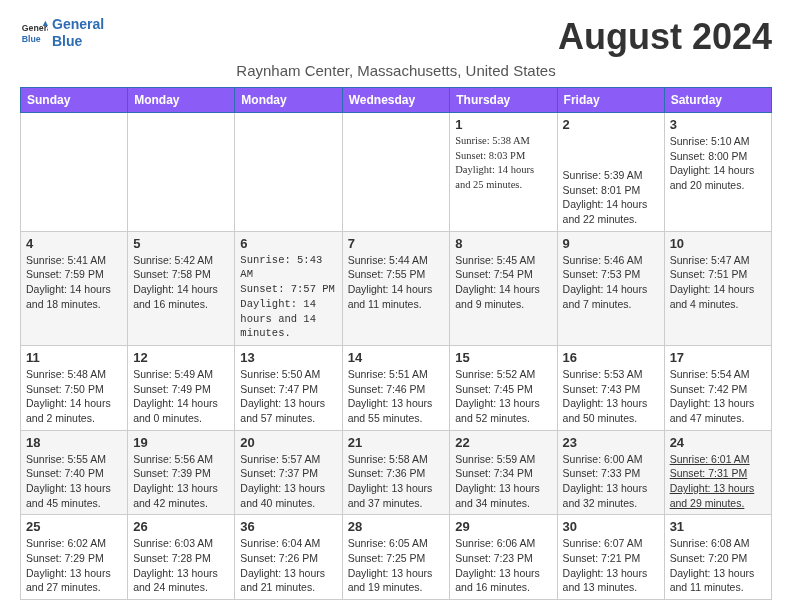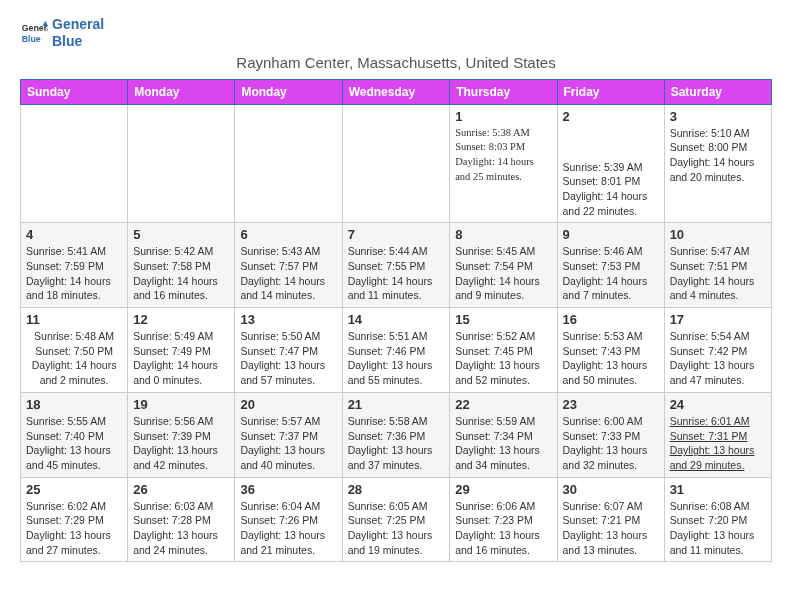--- a/index.html
+++ b/index.html
@@ -47,21 +47,21 @@
       color: #555;
       text-align: center;
       margin-bottom: 8px;
     }
     table {
       width: 100%;
       border-collapse: collapse;
       font-size: 11px;
     }
     thead tr th {
-      background: #d946ef;
+      background: #8b5cf6;
       color: #fff;
       text-align: left;
       padding: 5px 6px;
       font-size: 12px;
       font-weight: bold;
       border: 1px solid #2e6db4;
     }
     tbody tr td {
       border: 1px solid #ccc;
       vertical-align: top;
@@ -97,20 +97,23 @@
     <svg class="logo-icon" viewBox="0 0 32 32">
       <text x="2" y="14" font-size="10" font-weight="bold" fill="#333">General</text>
       <text x="2" y="26" font-size="10" font-weight="bold" fill="#2e6db4">Blue</text>
       <polygon points="26,8 32,8 29,2" fill="#2e6db4"></polygon>
     </svg>
     <div>
       <div class="logo-text"><span>General</span></div>
       <div class="logo-text"><span>Blue</span></div>
     </div>
   </div>
+  <div class="title-block">
+    <div class="main-title">August 2024</div>
+  </div>
 </div>
 <div class="subtitle">Raynham Center, Massachusetts, United States</div>
 
 <table>
   <thead>
     <tr id="header-row">
     <th>Sunday</th>
         <th>Monday</th>
         <th>Monday</th>
         <th>Wednesday</th>
@@ -152,21 +155,21 @@
 Daylight: 14 hours and 18 minutes.</div>
         </td>
         <td>
           <span class="day-num">5</span>
           <div class="day-info" style="white-space: pre-line;">Sunrise: 5:42 AM
 Sunset: 7:58 PM
 Daylight: 14 hours and 16 minutes.</div>
         </td>
         <td>
           <span class="day-num">6</span>
-          <div class="day-info" style="white-space: pre-line;">Sunrise: 5:43 AM
+          <div class="day-info" style="white-space: pre-line; font-family: Liberation Mono, monospace;">Sunrise: 5:43 AM
 Sunset: 7:57 PM
 Daylight: 14 hours and 14 minutes.</div>
         </td>
         <td>
           <span class="day-num">7</span>
           <div class="day-info" style="white-space: pre-line;">Sunrise: 5:44 AM
 Sunset: 7:55 PM
 Daylight: 14 hours and 11 minutes.</div>
         </td>
         <td>
@@ -184,21 +187,21 @@
         <td>
           <span class="day-num">10</span>
           <div class="day-info" style="white-space: pre-line;">Sunrise: 5:47 AM
 Sunset: 7:51 PM
 Daylight: 14 hours and 4 minutes.</div>
         </td>
       </tr>
       <tr>
         <td>
           <span class="day-num">11</span>
-          <div class="day-info" style="white-space: pre-line; text-align: center;">Sunrise: 5:48 AM
+          <div class="day-info" style="white-space: pre-line;">Sunrise: 5:48 AM
 Sunset: 7:50 PM
 Daylight: 14 hours and 2 minutes.</div>
         </td>
         <td>
           <span class="day-num">12</span>
           <div class="day-info" style="white-space: pre-line;">Sunrise: 5:49 AM
 Sunset: 7:49 PM
 Daylight: 14 hours and 0 minutes.</div>
         </td>
         <td>

